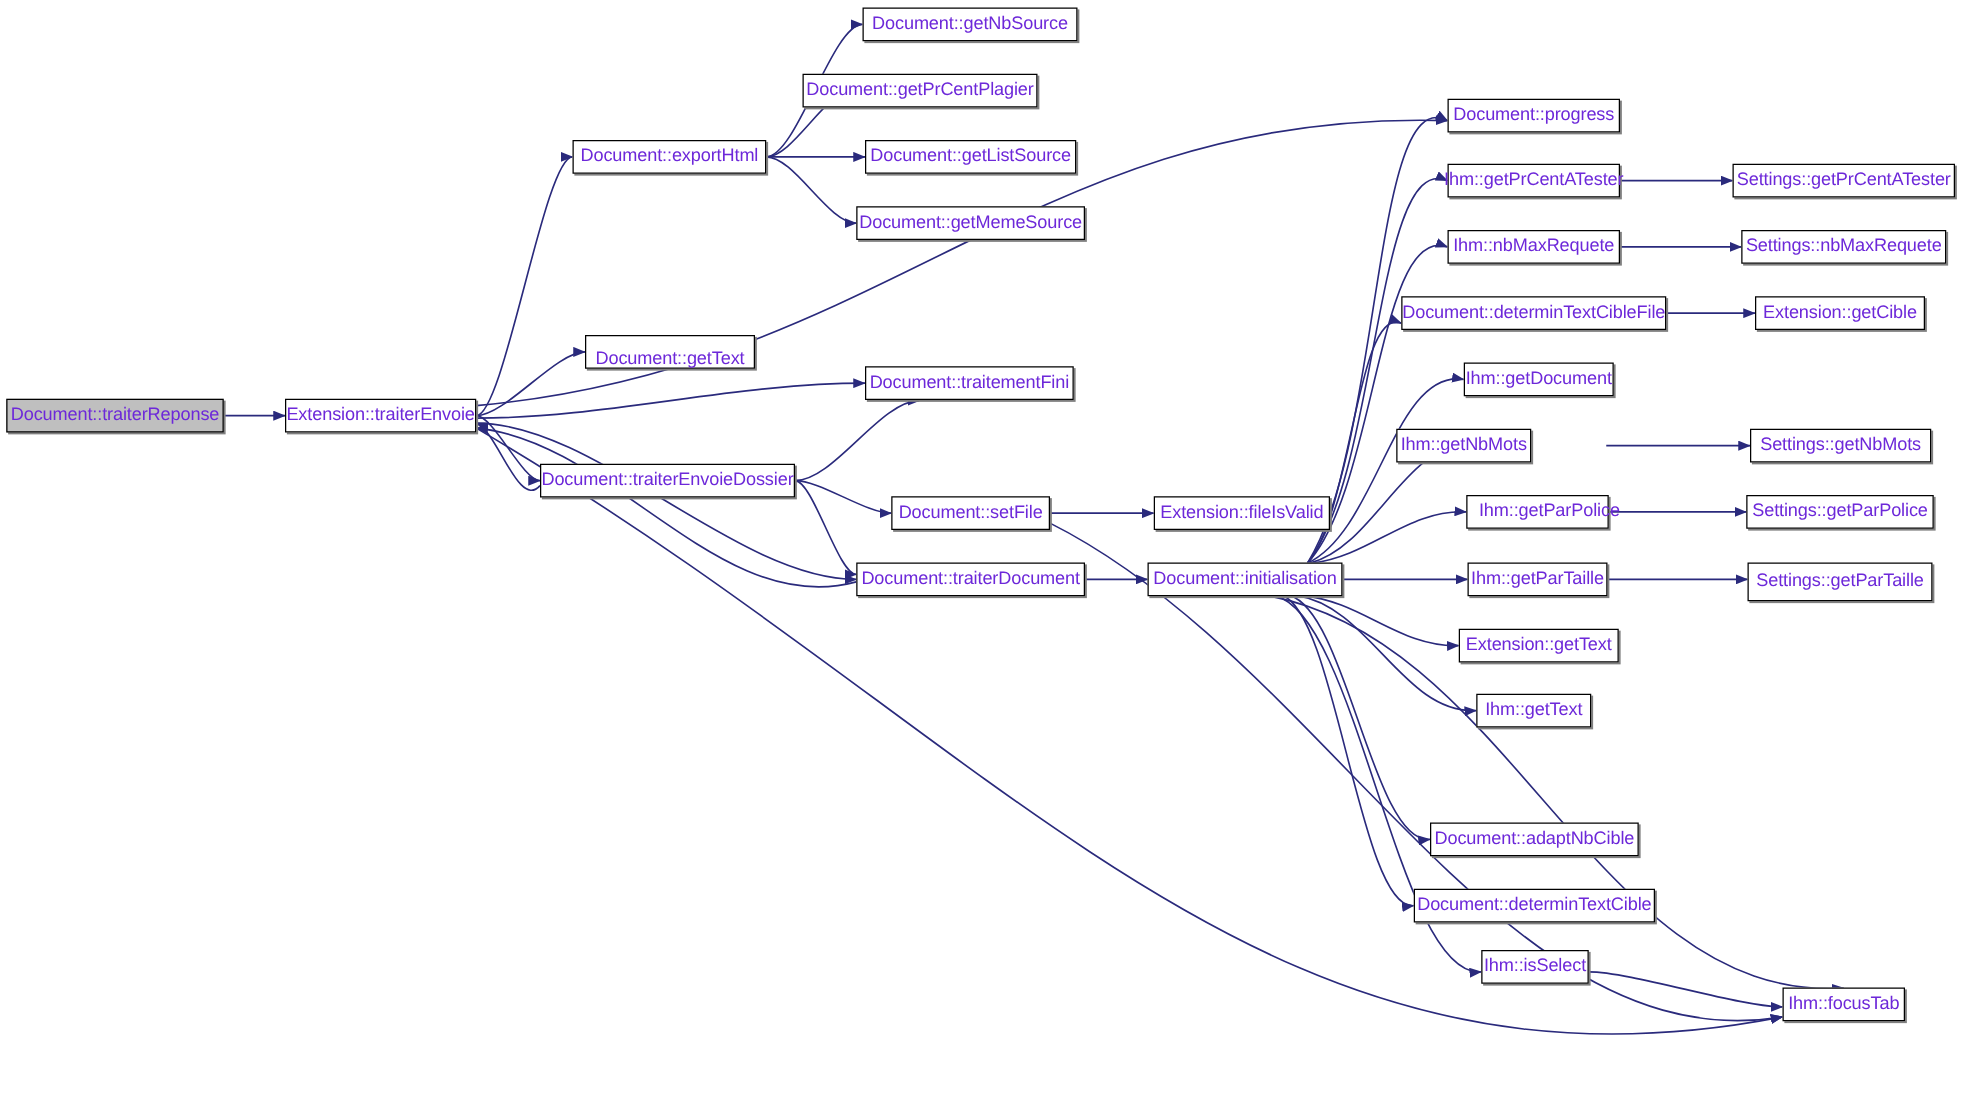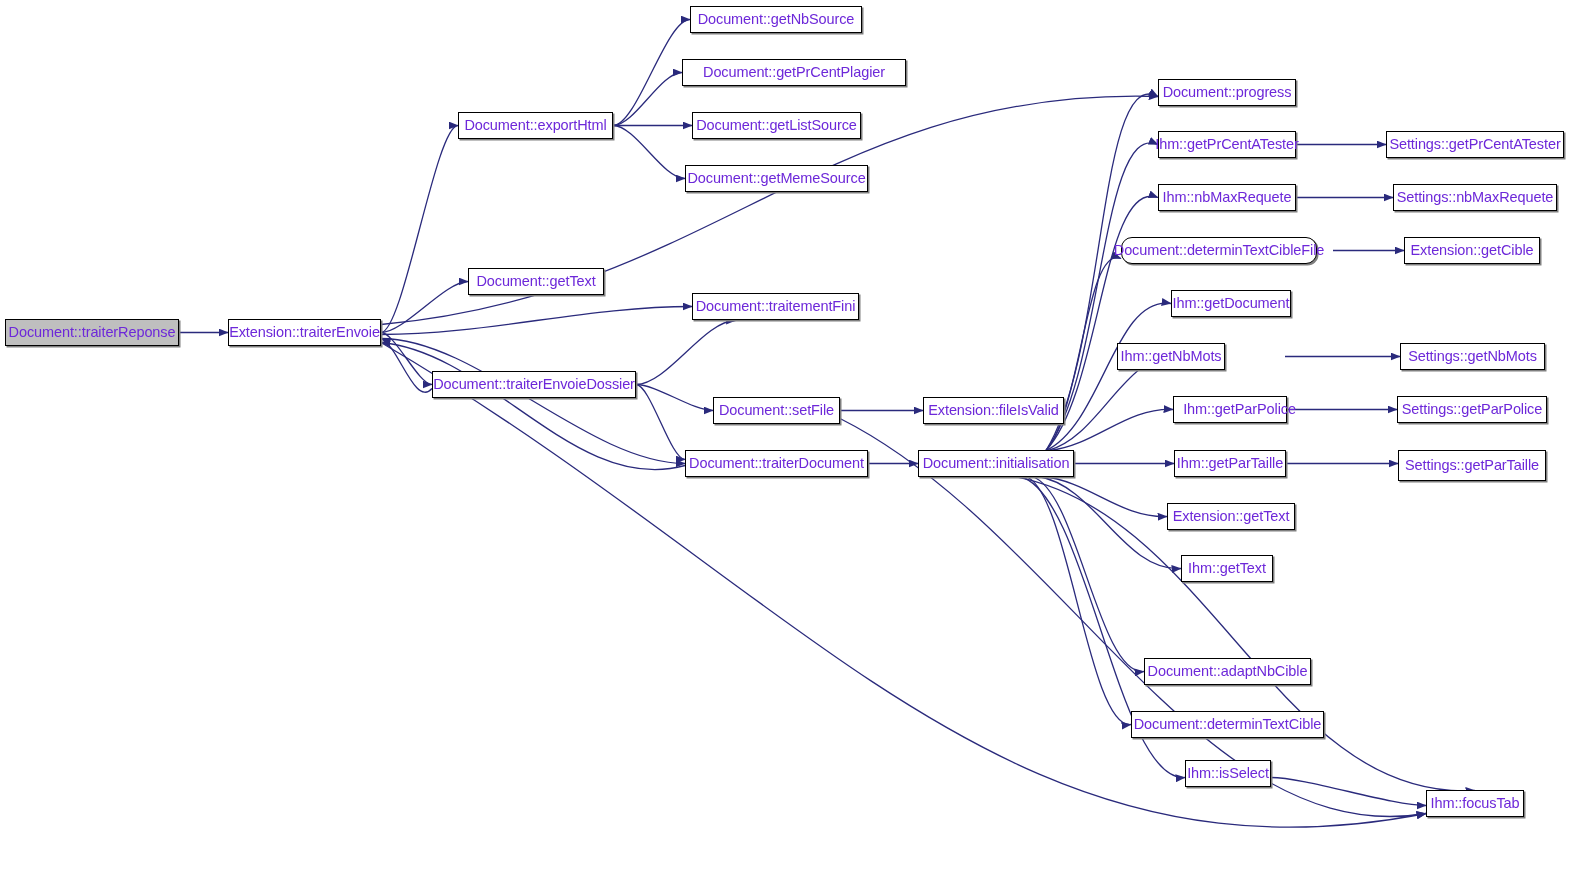--- a/index.html
+++ b/index.html
@@ -106,30 +106,30 @@
       </div>
       <div class="gnode" style="left: 228px; top: 319px; width: 153px; height: 27px;">
         <span class="gnode-label">Extension::traiterEnvoie</span>
       </div>
       <div class="gnode" style="left: 458px; top: 112px; width: 155px; height: 27px;">
         <span class="gnode-label">Document::exportHtml</span>
       </div>
       <div class="gnode" style="left: 690px; top: 6px; width: 172px; height: 27px;">
         <span class="gnode-label">Document::getNbSource</span>
       </div>
-      <div class="gnode" style="left: 682px; top: 59px; width: 224px; height: 27px;">
+      <div class="gnode" style="left: 642px; top: 59px; width: 188px; height: 27px;">
         <span class="gnode-label">Document::getPrCentPlagier</span>
       </div>
       <div class="gnode" style="left: 692px; top: 112px; width: 169px; height: 27px;">
         <span class="gnode-label">Document::getListSource</span>
       </div>
       <div class="gnode" style="left: 685px; top: 165px; width: 183px; height: 27px;">
         <span class="gnode-label">Document::getMemeSource</span>
       </div>
-      <div class="gnode" style="left: 468px; top: 268px; width: 136px; height: 27px;">
+      <div class="gnode" style="left: 468px; top: 268px; width: 136px; height: 27px; align-items: flex-end;">
         <span class="gnode-label">Document::getText</span>
       </div>
       <div class="gnode" style="left: 692px; top: 293px; width: 167px; height: 27px;">
         <span class="gnode-label">Document::traitementFini</span>
       </div>
       <div class="gnode" style="left: 432px; top: 371px; width: 204px; height: 27px;">
         <span class="gnode-label">Document::traiterEnvoieDossier</span>
       </div>
       <div class="gnode" style="left: 713px; top: 397px; width: 127px; height: 27px;">
         <span class="gnode-label">Document::setFile</span>
@@ -151,21 +151,21 @@
       </div>
       <div class="gnode" style="left: 1386px; top: 131px; width: 178px; height: 27px;">
         <span class="gnode-label">Settings::getPrCentATester</span>
       </div>
       <div class="gnode" style="left: 1158px; top: 184px; width: 138px; height: 27px;">
         <span class="gnode-label">Ihm::nbMaxRequete</span>
       </div>
       <div class="gnode" style="left: 1393px; top: 184px; width: 164px; height: 27px;">
         <span class="gnode-label">Settings::nbMaxRequete</span>
       </div>
-      <div class="gnode" style="left: 1121px; top: 237px; width: 196px; height: 27px; border-radius: 11px;">
+      <div class="gnode" style="left: 1121px; top: 237px; width: 212px; height: 27px;">
         <span class="gnode-label">Document::determinTextCibleFile</span>
       </div>
       <div class="gnode" style="left: 1404px; top: 237px; width: 136px; height: 27px;">
         <span class="gnode-label">Extension::getCible</span>
       </div>
       <div class="gnode" style="left: 1171px; top: 290px; width: 120px; height: 27px; text-align: center;">
         <span class="gnode-label">Ihm::getDocument</span>
       </div>
       <div class="gnode" style="left: 1117px; top: 343px; width: 108px; height: 27px;">
         <span class="gnode-label">Ihm::getNbMots</span>

